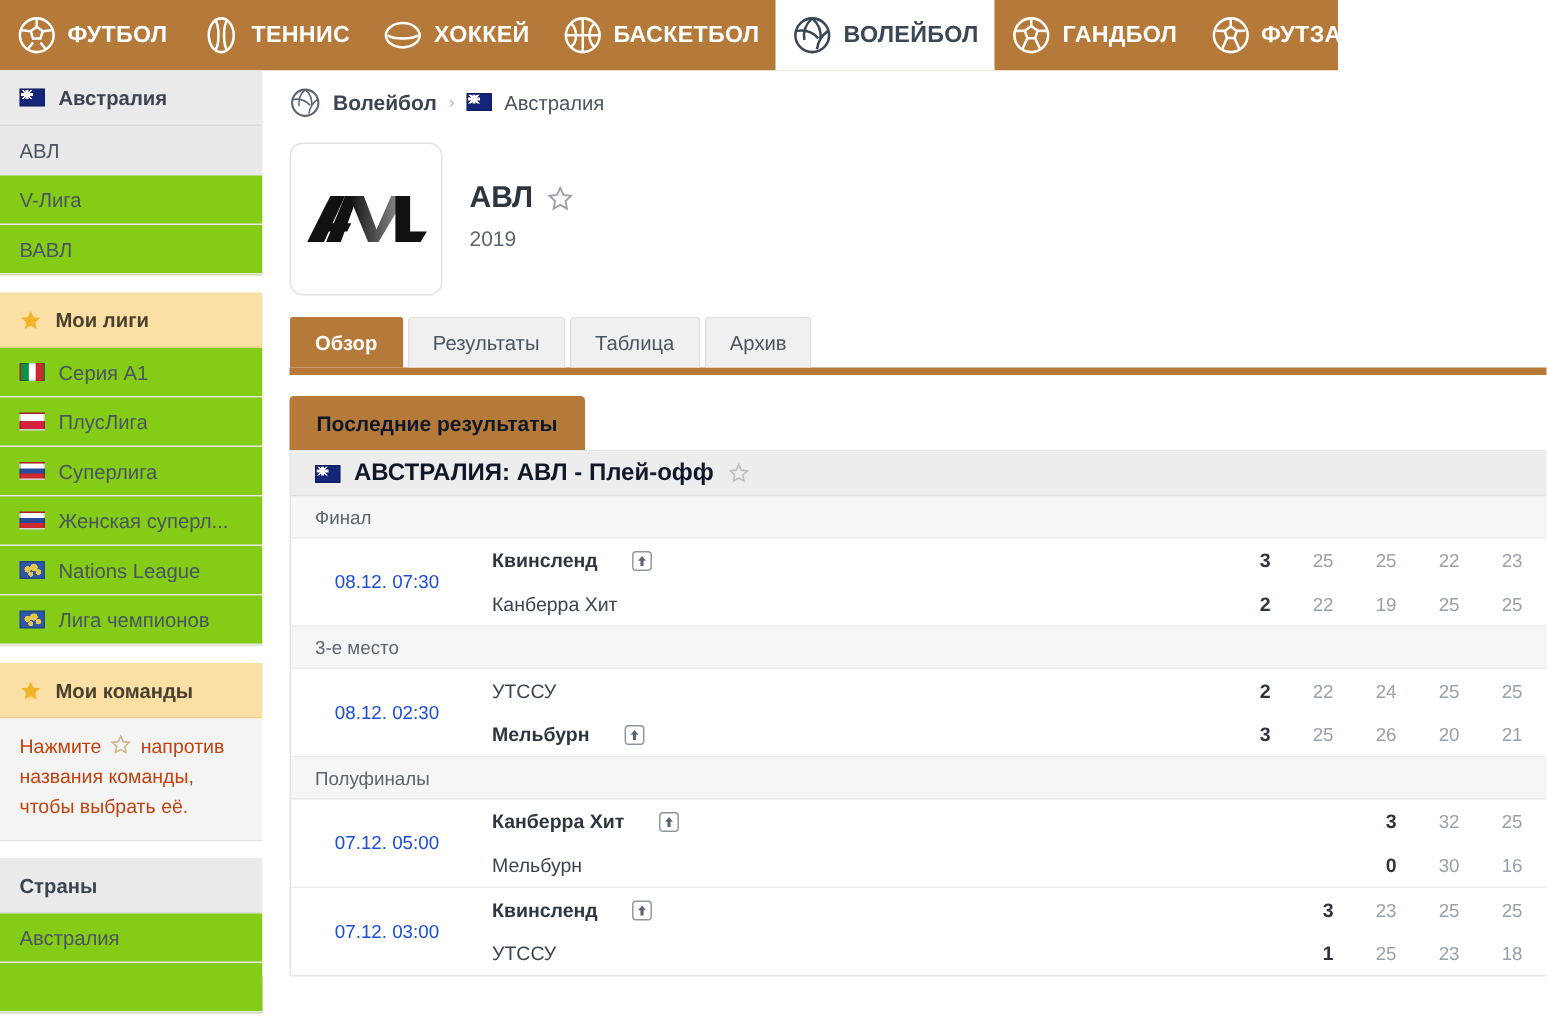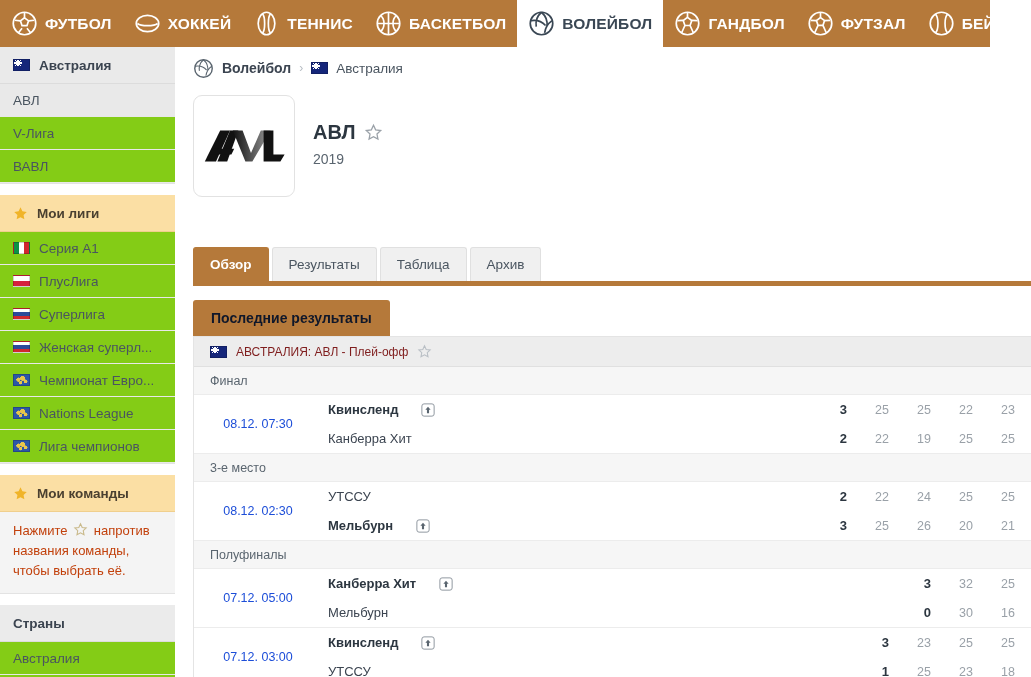--- a/index.html
+++ b/index.html
@@ -7,21 +7,21 @@
     width: 1031px; height: 677px;
     background: #ffffff;
     font-family: "Liberation Sans", "DejaVu Sans", sans-serif;
     overflow: hidden;
   }
   .page { position: relative; width: 1031px; height: 677px; background: #fff; }
 
   
   .sportnav {
     display: flex; align-items: stretch;
-    height: 47px; width: 990px;
+    height: 47px; width: 892px;
     background: #b5793a;
     overflow: hidden;
   }
   .sport-tab {
     display: flex; align-items: center; gap: 7px;
     padding: 0 11px;
     color: #ffffff;
     font-size: 15.5px; font-weight: bold;
     letter-spacing: .2px;
     white-space: nowrap;
@@ -112,40 +112,40 @@
 
   
   .tabsbar { position: relative; margin-left: 8px; }
   .tabs { display: flex; align-items: flex-end; gap: 3px; }
   .tab {
     padding: 9px 16px 9px 16px;
     font-size: 13.5px; color: #4a5560;
     background: #f0f0f0; border: 1px solid #e0e0e0; border-bottom: none;
     border-radius: 3px 3px 0 0; cursor: pointer; white-space: nowrap;
   }
-  .tab.active { background: #b5793a; color: #ffffff; font-weight: bold; border-color: #b5793a; margin-top: 36px; }
+  .tab.active { background: #b5793a; color: #ffffff; font-weight: bold; border-color: #b5793a; }
   .tabs-rule { height: 5px; background: #b5793a; width: 1013px; margin-left: 0; }
 
   
   .sec-wrap { margin-left: 8px; margin-top: 14px; width: 1013px; }
   .sec-title {
     display: inline-block;
     background: #b5793a; color: #0f172a;
     font-size: 14px; font-weight: bold;
     padding: 10px 18px; border-radius: 3px 3px 0 0;
   }
   .sec-body { border: 1px solid #e4e4e4; border-top: 1px solid #e4e4e4; background: #fff; }
 
   .lg-row {
     display: flex; align-items: center; justify-content: space-between;
     height: 30px; padding: 0 13px 0 16px;
     background: #ededed; border-bottom: 1px solid #e0e0e0;
   }
   .lg-left { display: flex; align-items: center; gap: 9px; }
-  .lg-name { font-size: 12px; font-weight: normal; color: #7f1d1d; cursor: pointer; }
+  .lg-name { font-size: 16px; font-weight: bold; color: #0f172a; cursor: pointer; }
 
   .stage-row {
     height: 28px; display: flex; align-items: center;
     padding-left: 16px; font-size: 12.5px; color: #5a656f;
     background: #f6f6f6; border-bottom: 1px solid #ececec;
   }
 
   .match {
     display: flex; align-items: stretch;
     border-bottom: 1px solid #ececec;
@@ -188,34 +188,34 @@
             <circle cx="12" cy="12" r="10" fill="none" stroke="currentColor" stroke-width="1.5"></circle>
             <path d="M12 7l3.6 2.6-1.4 4.3H9.8L8.4 9.6z" fill="none" stroke="currentColor" stroke-width="1.5"></path>
             <path d="M12 2v5M3.3 9.1l5.1.5M20.7 9.1l-5.1.5M6.5 20.4l3.3-4.1M17.5 20.4l-3.3-4.1" fill="none" stroke="currentColor" stroke-width="1.5"></path>
           </svg>
         </span>
         <span>ФУТБОЛ</span>
       </div>
       <div class="sport-tab">
         <span class="sicon">
           <svg viewBox="0 0 24 24">
+            <ellipse cx="12" cy="12" rx="7.4" ry="10" fill="none" stroke="currentColor" stroke-width="1.5"></ellipse>
+            <path d="M8.4 3.2c2.6 2.8 2.6 14.8 0 17.6M15.6 3.2c-2.6 2.8-2.6 14.8 0 17.6" fill="none" stroke="currentColor" stroke-width="1.5"></path>
+          </svg>
+        </span>
+        <span>ТЕННИС</span>
+      </div>
+      <div class="sport-tab">
+        <span class="sicon">
+          <svg viewBox="0 0 24 24">
             <ellipse cx="12" cy="12" rx="10" ry="7.2" fill="none" stroke="currentColor" stroke-width="1.5"></ellipse>
             <path d="M3 12c3.2 2.6 14.8 2.6 18 0" fill="none" stroke="currentColor" stroke-width="1.5"></path>
           </svg>
         </span>
         <span>ХОККЕЙ</span>
-      </div>
-      <div class="sport-tab">
-        <span class="sicon">
-          <svg viewBox="0 0 24 24">
-            <ellipse cx="12" cy="12" rx="7.4" ry="10" fill="none" stroke="currentColor" stroke-width="1.5"></ellipse>
-            <path d="M8.4 3.2c2.6 2.8 2.6 14.8 0 17.6M15.6 3.2c-2.6 2.8-2.6 14.8 0 17.6" fill="none" stroke="currentColor" stroke-width="1.5"></path>
-          </svg>
-        </span>
-        <span>ТЕННИС</span>
       </div>
       <div class="sport-tab">
         <span class="sicon">
           <svg viewBox="0 0 24 24">
             <circle cx="12" cy="12" r="10" fill="none" stroke="currentColor" stroke-width="1.5"></circle>
             <path d="M12 2v20M2 12h20M5 5c4 3.2 4 10.8 0 14M19 5c-4 3.2-4 10.8 0 14" fill="none" stroke="currentColor" stroke-width="1.5"></path>
           </svg>
         </span>
         <span>БАСКЕТБОЛ</span>
       </div>
@@ -303,26 +303,20 @@
               <span class="flag pl"></span>
               <span class="lbl">ПлусЛига</span>
             </div>
             <div class="side-item">
               <span class="flag ru"></span>
               <span class="lbl">Суперлига</span>
             </div>
             <div class="side-item">
               <span class="flag ru"></span>
               <span class="lbl">Женская суперл...</span>
-            </div>
-            <div class="side-item">
-              <span class="flag eu">
-                <span class="map"></span>
-              </span>
-              <span class="lbl">Чемпионат Евро...</span>
             </div>
             <div class="side-item">
               <span class="flag eu">
                 <span class="map"></span>
               </span>
               <span class="lbl">Nations League</span>
             </div>
             <div class="side-item">
               <span class="flag eu">
                 <span class="map"></span>

